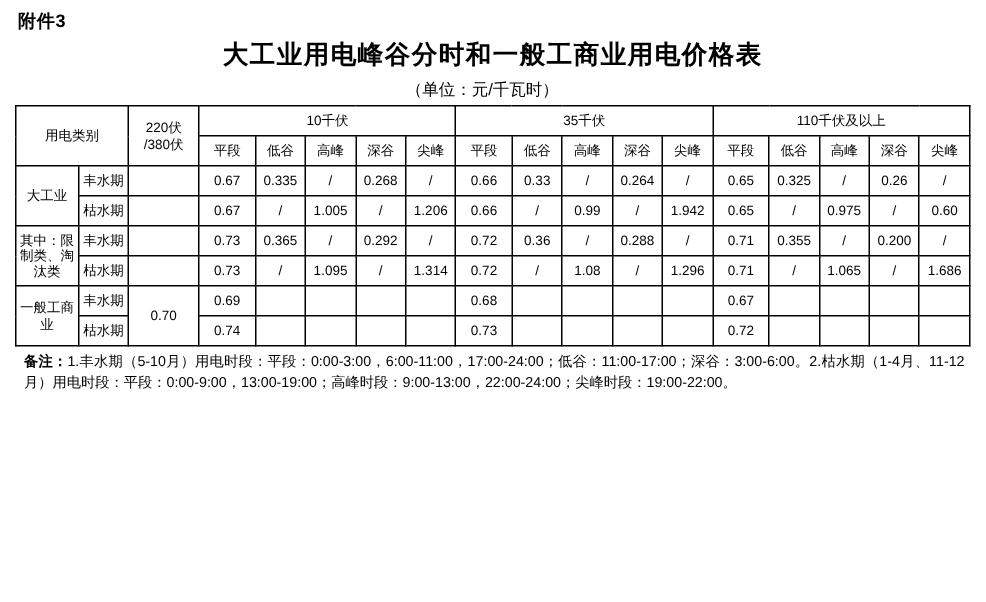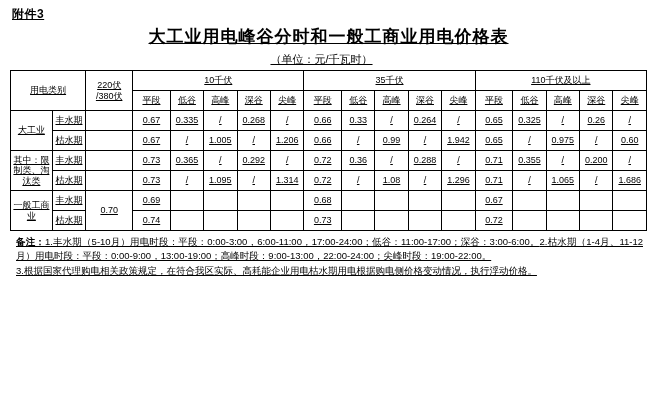--- a/index.html
+++ b/index.html
@@ -14,21 +14,20 @@
     color: #000;
     overflow: hidden;
     position: relative;
   }
   .page {
     width: 657px;
     height: 323px;
     box-sizing: border-box;
     padding: 6px 10px 0 10px;
     position: relative;
-    text-decoration: underline;
   }
   .attach {
     font-size: 12px;
     font-weight: bold;
     letter-spacing: 0.5px;
     margin: 0 0 2px 2px;
     font-family: "Liberation Sans", "DejaVu Sans", sans-serif;
   }
   .title {
     text-align: center;
@@ -289,16 +288,15 @@
         <td class="val"></td>
         <td class="val"></td>
         <td class="val"></td>
         <td class="val"></td>
       </tr>
     </tbody>
   </table>
 
   <div class="notes">
     <p><b>备注：</b><span>1.丰水期（5-10月）用电时段：平段：0:00-3:00，6:00-11:00，17:00-24:00；低谷：11:00-17:00；深谷：3:00-6:00。</span><span>2.枯水期（1-4月、11-12月）用电时段：平段：0:00-9:00，13:00-19:00；高峰时段：9:00-13:00，22:00-24:00；尖峰时段：19:00-22:00。</span></p>
-    <p>3.根据国家代理购电相关政策规定，在符合我区实际、高耗能企业用电枯水期用电根据购电侧价格变动情况，执行浮动价格。</p>
   </div>
 
 </div>
 
 </body></html>

